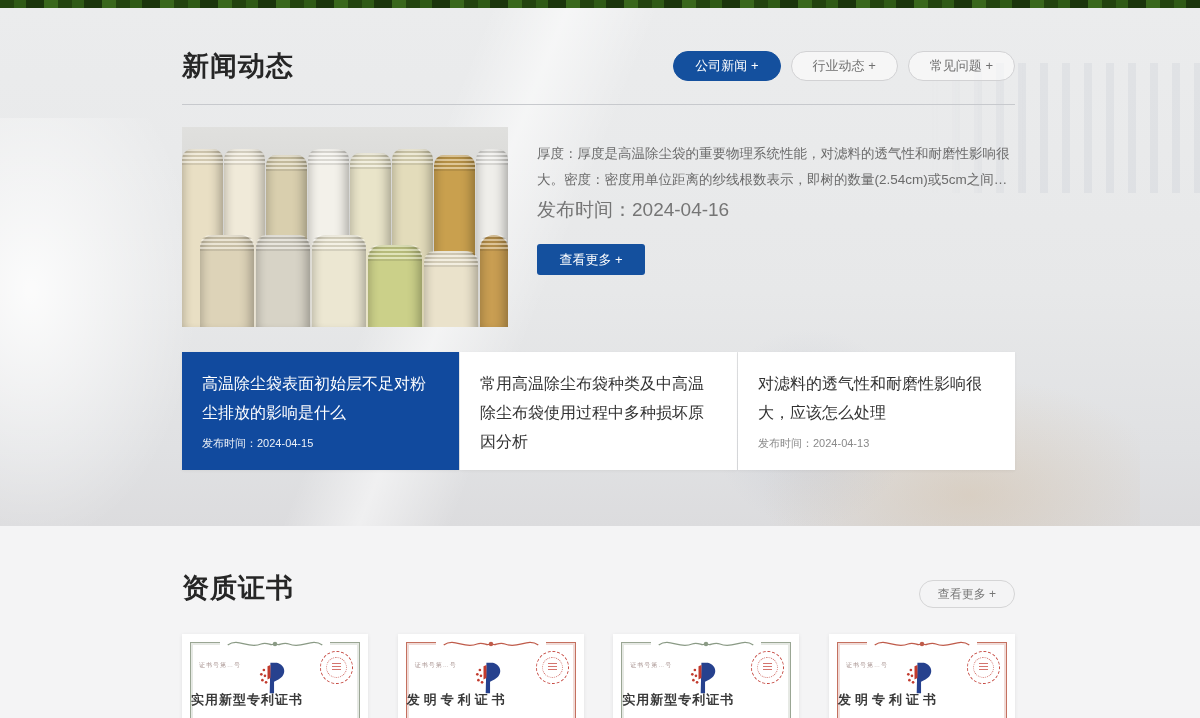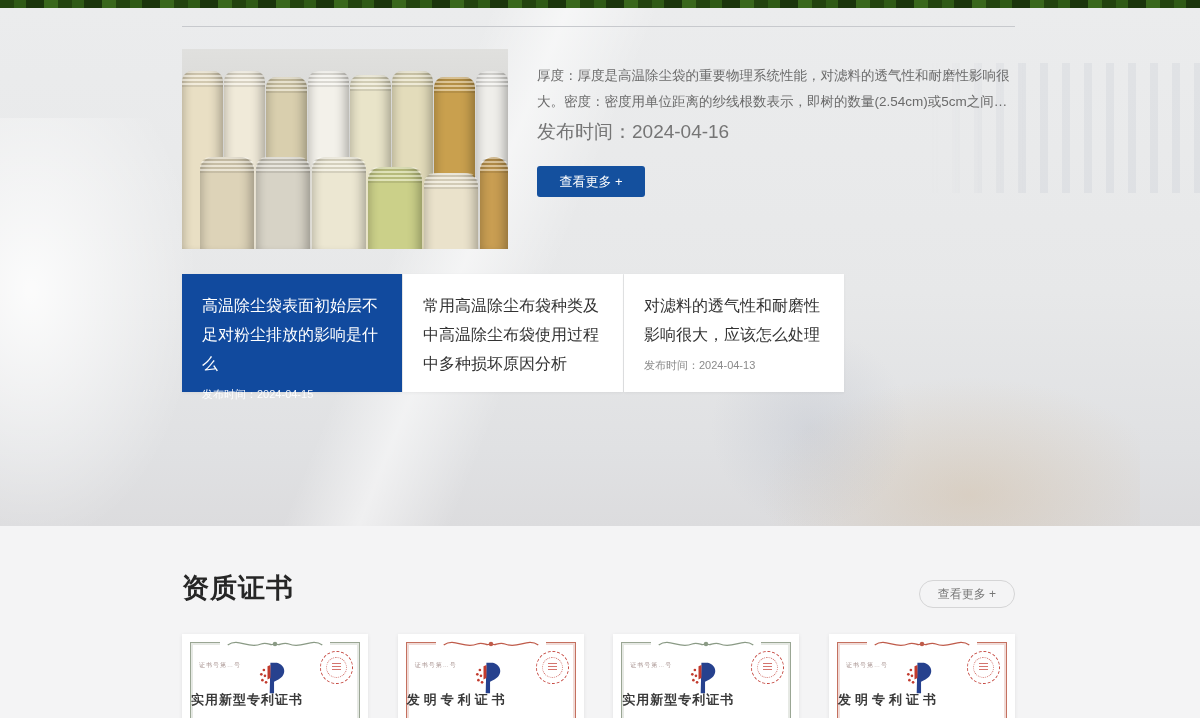--- a/index.html
+++ b/index.html
@@ -57,21 +57,21 @@
 
   .fcontent { margin-left:29px; width:478px; }
   .f-title { font-size:20px; font-weight:bold; color:#333; margin-top:6px; cursor:pointer; }
   .f-excerpt { margin-top:14px; font-size:13.5px; color:#6b6b6b; line-height:26px;
     display:-webkit-box; -webkit-line-clamp:2; -webkit-box-orient:vertical; overflow:hidden; }
   .f-date { margin-top:4px; font-size:19px; color:#757575; }
   .btn-more { margin-top:21px; width:108px; height:31px; background:#14509e; color:#fff;
     font-size:13px; border:none; border-radius:3px; cursor:pointer; }
 
   .cards { display:flex; gap:1px; margin-top:25px; }
-  .card { width:220px; height:118px; background:#fff; padding:17px 20px; cursor:pointer;
+  .card { width:277px; height:118px; background:#fff; padding:17px 20px; cursor:pointer;
     box-shadow:0 1px 3px rgba(0,0,0,.05); }
   .card-title { font-size:16px; line-height:29px; color:#333; }
   .card-date { margin-top:9px; font-size:11px; color:#8a8a8a; }
   .card.highlight { background:#114a9e; }
   .card.highlight .card-title { color:#fff; }
   .card.highlight .card-date { color:rgba(255,255,255,.92); }
 
   
   .certs { position:relative; height:192px; background:#f4f4f5; overflow:hidden; }
   .certs .sec-head { padding-top:42px;align-items:flex-end; }
@@ -105,20 +105,28 @@
   <div class="foliage"></div>
 
   <section class="news">
     <div class="bg-shape bg-left"></div>
     <div class="bg-shape bg-diag"></div>
     <div class="bg-shape bg-stripes"></div>
     <div class="bg-shape bg-glow"></div>
     <div class="bg-shape bg-glow2"></div>
 
     <div class="container">
+      <div class="sec-head">
+        <h2 class="sec-title">新闻动态</h2>
+        <div class="tabs">
+          <button class="pill active">公司新闻 +</button>
+          <button class="pill">行业动态 +</button>
+          <button class="pill">常见问题 +</button>
+        </div>
+      </div>
 
       <div class="divider"></div>
 
       <div class="featured">
         <div class="photo">
 
           <div class="bag row-b" style="left:0;   background:#e9dfc4;"></div>
           <div class="bag row-b" style="left:42px; background:#f0ead9;"></div>
           <div class="bag row-b" style="left:84px; top:28px; background:#d9cfae;"></div>
           <div class="bag row-b" style="left:126px;background:#f3f1ea;"></div>

